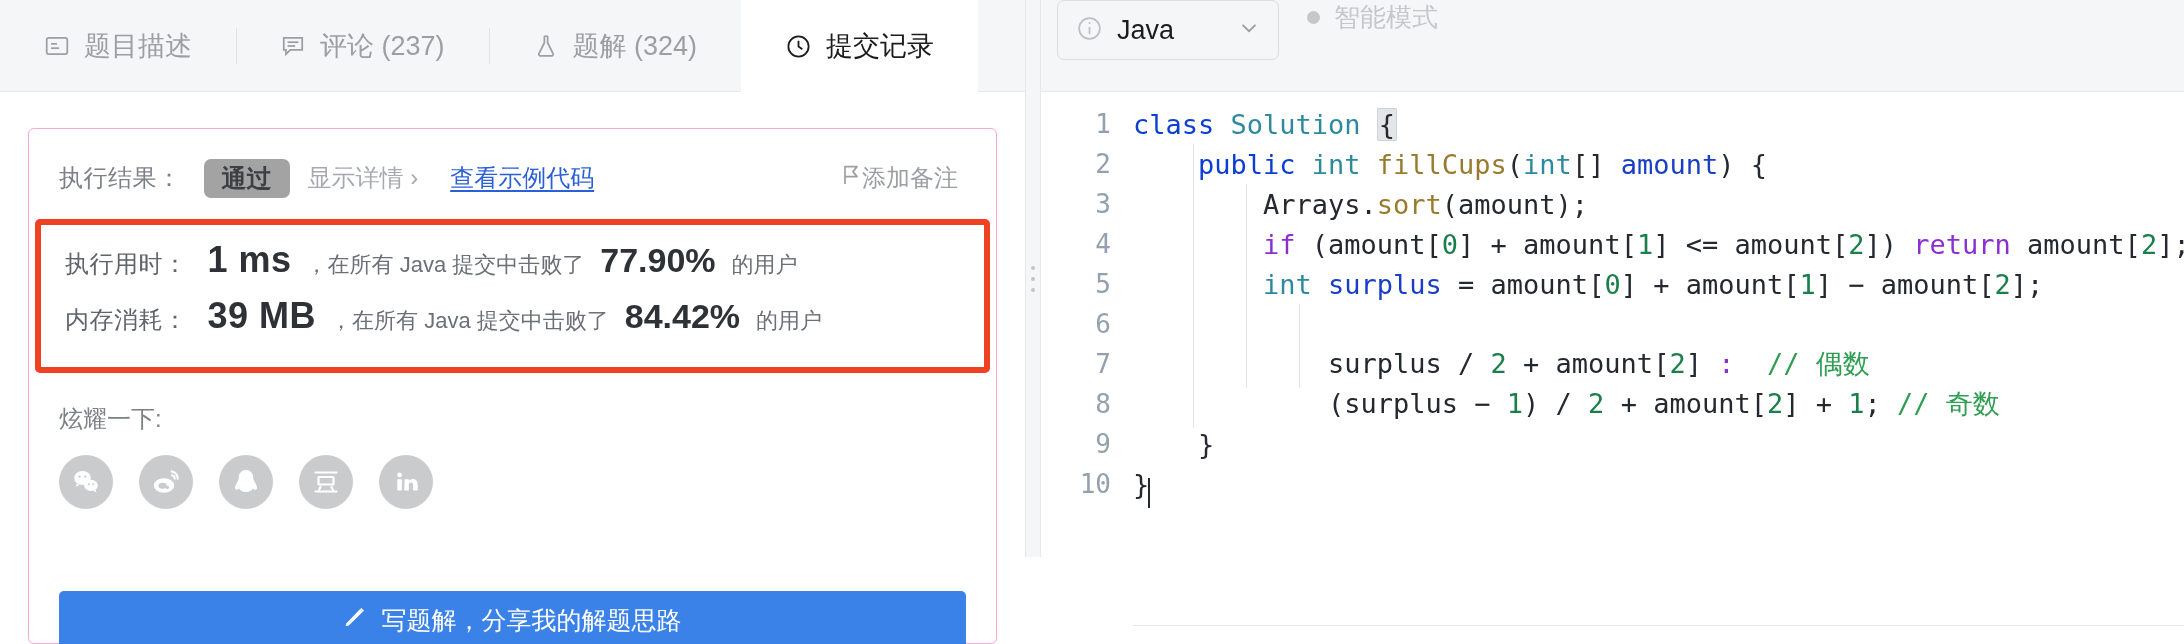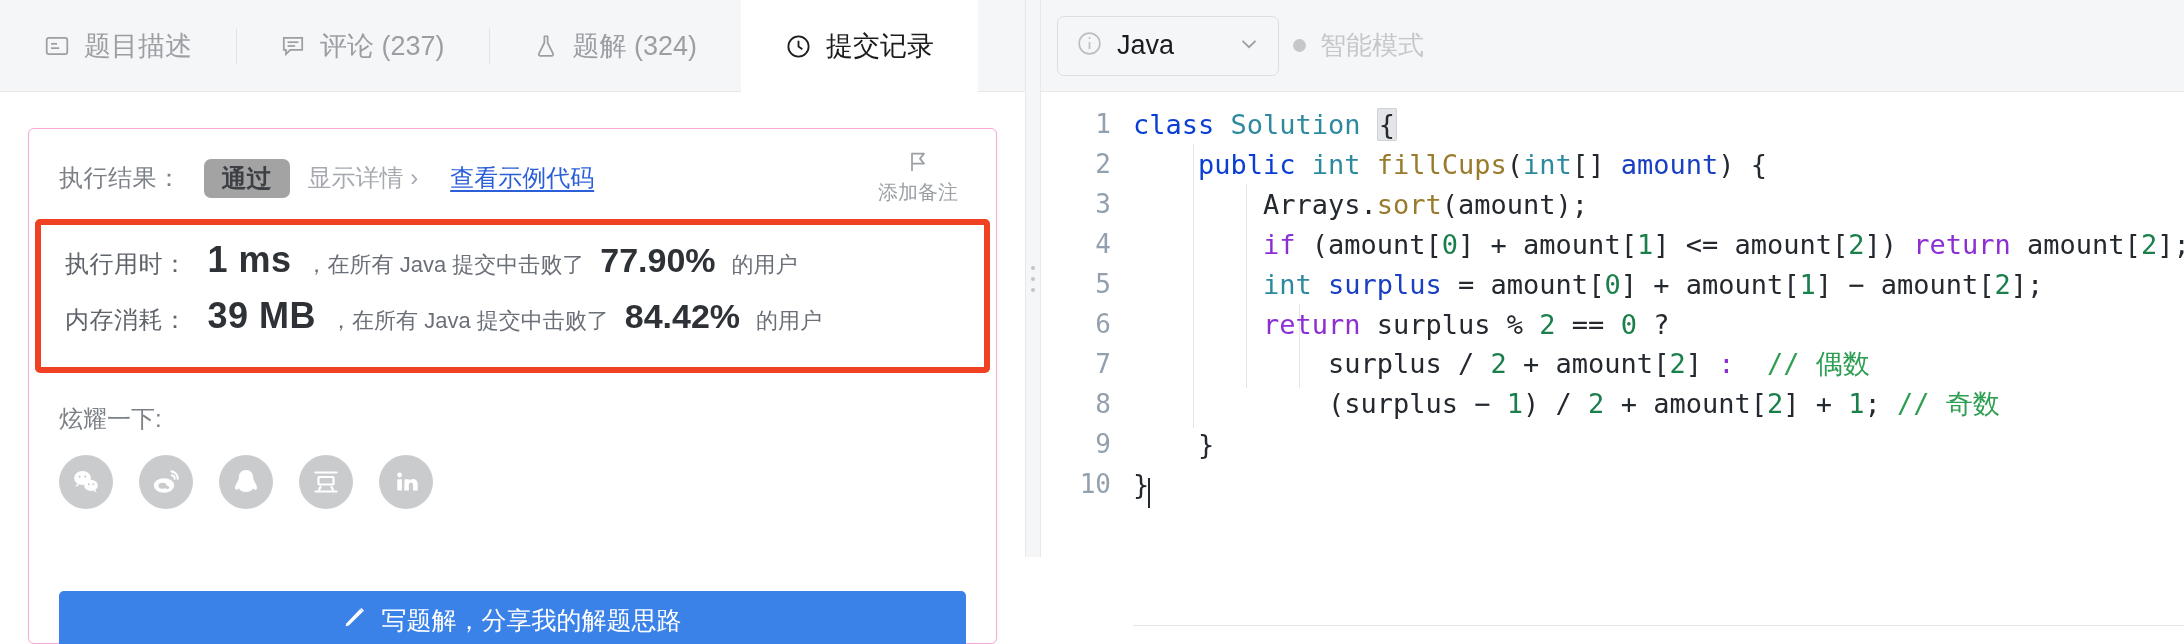--- a/index.html
+++ b/index.html
@@ -131,25 +131,24 @@
     color: #2b5fd9;
     text-decoration: underline;
     text-underline-offset: 4px;
     cursor: pointer;
   }
   .note-action {
     margin-left: auto;
     display: flex;
     align-items: center;
     gap: 0;
-    font-size: 20px;
+    font-size: 24px;
     color: #9b9fa4;
     cursor: pointer;
     padding-right: 8px;
-    flex-direction: column;
   }
 
   
   .stats-box {
     position: relative;
     margin: 18px -24px 0 -24px;
     border: 6px solid #f04123;
     border-radius: 5px;
     background: #ffffff;
     padding: 14px 24px 16px 24px;
@@ -278,23 +277,23 @@
     display: flex;
     flex-direction: column;
     min-width: 0;
   }
 
   .editor-toolbar {
     height: 92px;
     flex: 0 0 92px;
     background: #f5f6f7;
     display: flex;
-    align-items: center;
+    align-items: flex-start;
     padding-left: 16px;
-    gap: 14px;
+    gap: 28px;
     border-bottom: 1px solid #e8e8e8;
   }
   .lang-select {
     display: flex;
     align-items: center;
     height: 60px;
     min-width: 222px;
     background: #f5f6f7;
     border: 1px solid #dcdee0;
     border-radius: 7px;
@@ -583,21 +582,21 @@
     <div class="code-area">
       <span class="guide g1"></span>
       <span class="guide g2"></span>
       <span class="guide g3"></span>
       <div id="code-lines">
           <div class="code-line"><span class="gutter">1</span><span class="code-text"><span class="kw-blue">class </span><span class="cls">Solution </span><span class="brace-hl">{</span></span></div>
           <div class="code-line"><span class="gutter">2</span><span class="code-text"><span class="punct">    </span><span class="kw-blue">public </span><span class="type">int </span><span class="fn">fillCups</span><span class="punct">(</span><span class="type">int</span><span class="punct">[] </span><span class="var">amount</span><span class="punct">) {</span></span></div>
           <div class="code-line"><span class="gutter">3</span><span class="code-text"><span class="punct">        Arrays</span><span class="punct">.</span><span class="fn">sort</span><span class="punct">(amount);</span></span></div>
           <div class="code-line"><span class="gutter">4</span><span class="code-text"><span class="punct">        </span><span class="op-pur">if</span><span class="punct"> (amount[</span><span class="num">0</span><span class="punct">] + amount[</span><span class="num">1</span><span class="punct">] &lt;= amount[</span><span class="num">2</span><span class="punct">]) </span><span class="op-pur">return</span><span class="punct"> amount[</span><span class="num">2</span><span class="punct">];</span></span></div>
           <div class="code-line"><span class="gutter">5</span><span class="code-text"><span class="punct">        </span><span class="type">int</span><span class="punct"> </span><span class="var">surplus</span><span class="punct"> = amount[</span><span class="num">0</span><span class="punct">] + amount[</span><span class="num">1</span><span class="punct">] − amount[</span><span class="num">2</span><span class="punct">];</span></span></div>
-          <div class="code-line"><span class="gutter">6</span><span class="code-text"><span class="punct">        </span><span class="op-pur">return</span><span class="punct"> surplus % </span><span class="num">2</span><span class="punct"> == </span><span class="num">0</span><span class="punct"> ?</span></span></div>
+          <div class="code-line"><span class="gutter">6</span></div>
           <div class="code-line"><span class="gutter">7</span><span class="code-text"><span class="punct">            surplus / </span><span class="num">2</span><span class="punct"> + amount[</span><span class="num">2</span><span class="punct">] </span><span class="op-pur">:</span><span class="punct">  </span><span class="cmt">// 偶数</span></span></div>
           <div class="code-line"><span class="gutter">8</span><span class="code-text"><span class="punct">            (surplus − </span><span class="num">1</span><span class="punct">) / </span><span class="num">2</span><span class="punct"> + amount[</span><span class="num">2</span><span class="punct">] + </span><span class="num">1</span><span class="punct">; </span><span class="cmt">// 奇数</span></span></div>
           <div class="code-line"><span class="gutter">9</span><span class="code-text"><span class="punct">    }</span></span></div>
           <div class="code-line"><span class="gutter">10</span><span class="code-text"><span class="punct">}</span></span></div>
         </div>
       <span class="hr-bottom"></span>
     <span class="cursor-line" style="position: absolute; left: 107px; top: 386px; height: 30px;"></span>
       </div>
   </div>
 </div>

